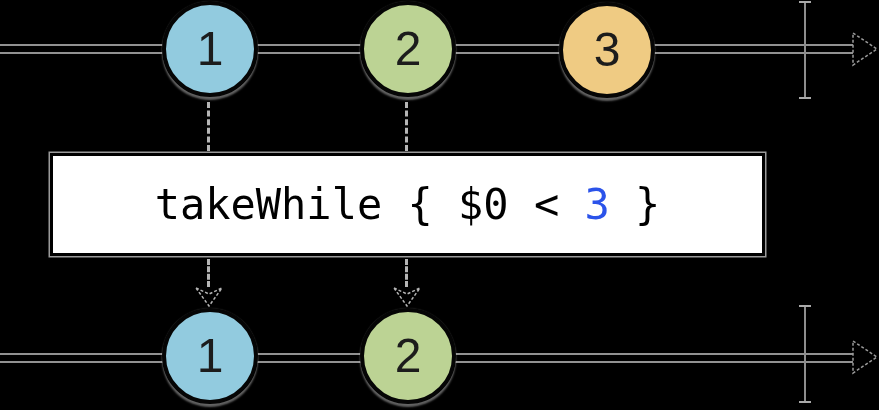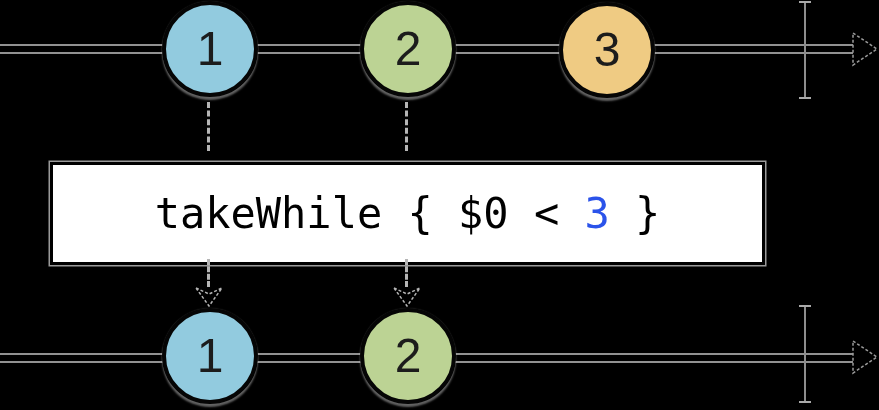--- a/index.html
+++ b/index.html
@@ -47,21 +47,21 @@
   .connector{position:absolute;width:0;border-left:3px dashed #b5b5b5;}
   .conn-top-1{left:207px;top:102px;height:49px;}
   .conn-top-2{left:405px;top:102px;height:49px;}
   .conn-bot-1{left:207px;top:259px;height:28px;}
   .conn-bot-2{left:405px;top:259px;height:28px;}
   .arrow-down{position:absolute;width:30px;height:22px;}
   .arrow-down.d1{left:194px;top:286px;}
   .arrow-down.d2{left:392px;top:286px;}
   
   .opbox{
-    position:absolute;left:50px;top:162px;width:709px;height:97px;
+    position:absolute;left:50px;top:153px;width:709px;height:97px;
     background:#fff;border:3px solid #000;
     box-shadow:0 0 0 1.5px #9a9a9a;
     display:flex;align-items:center;justify-content:center;
   }
   .opbox .code{
     font-family:"DejaVu Sans Mono","Liberation Mono",monospace;
     font-size:42px;color:#000;white-space:pre;
   }
 </style>
 </head>

